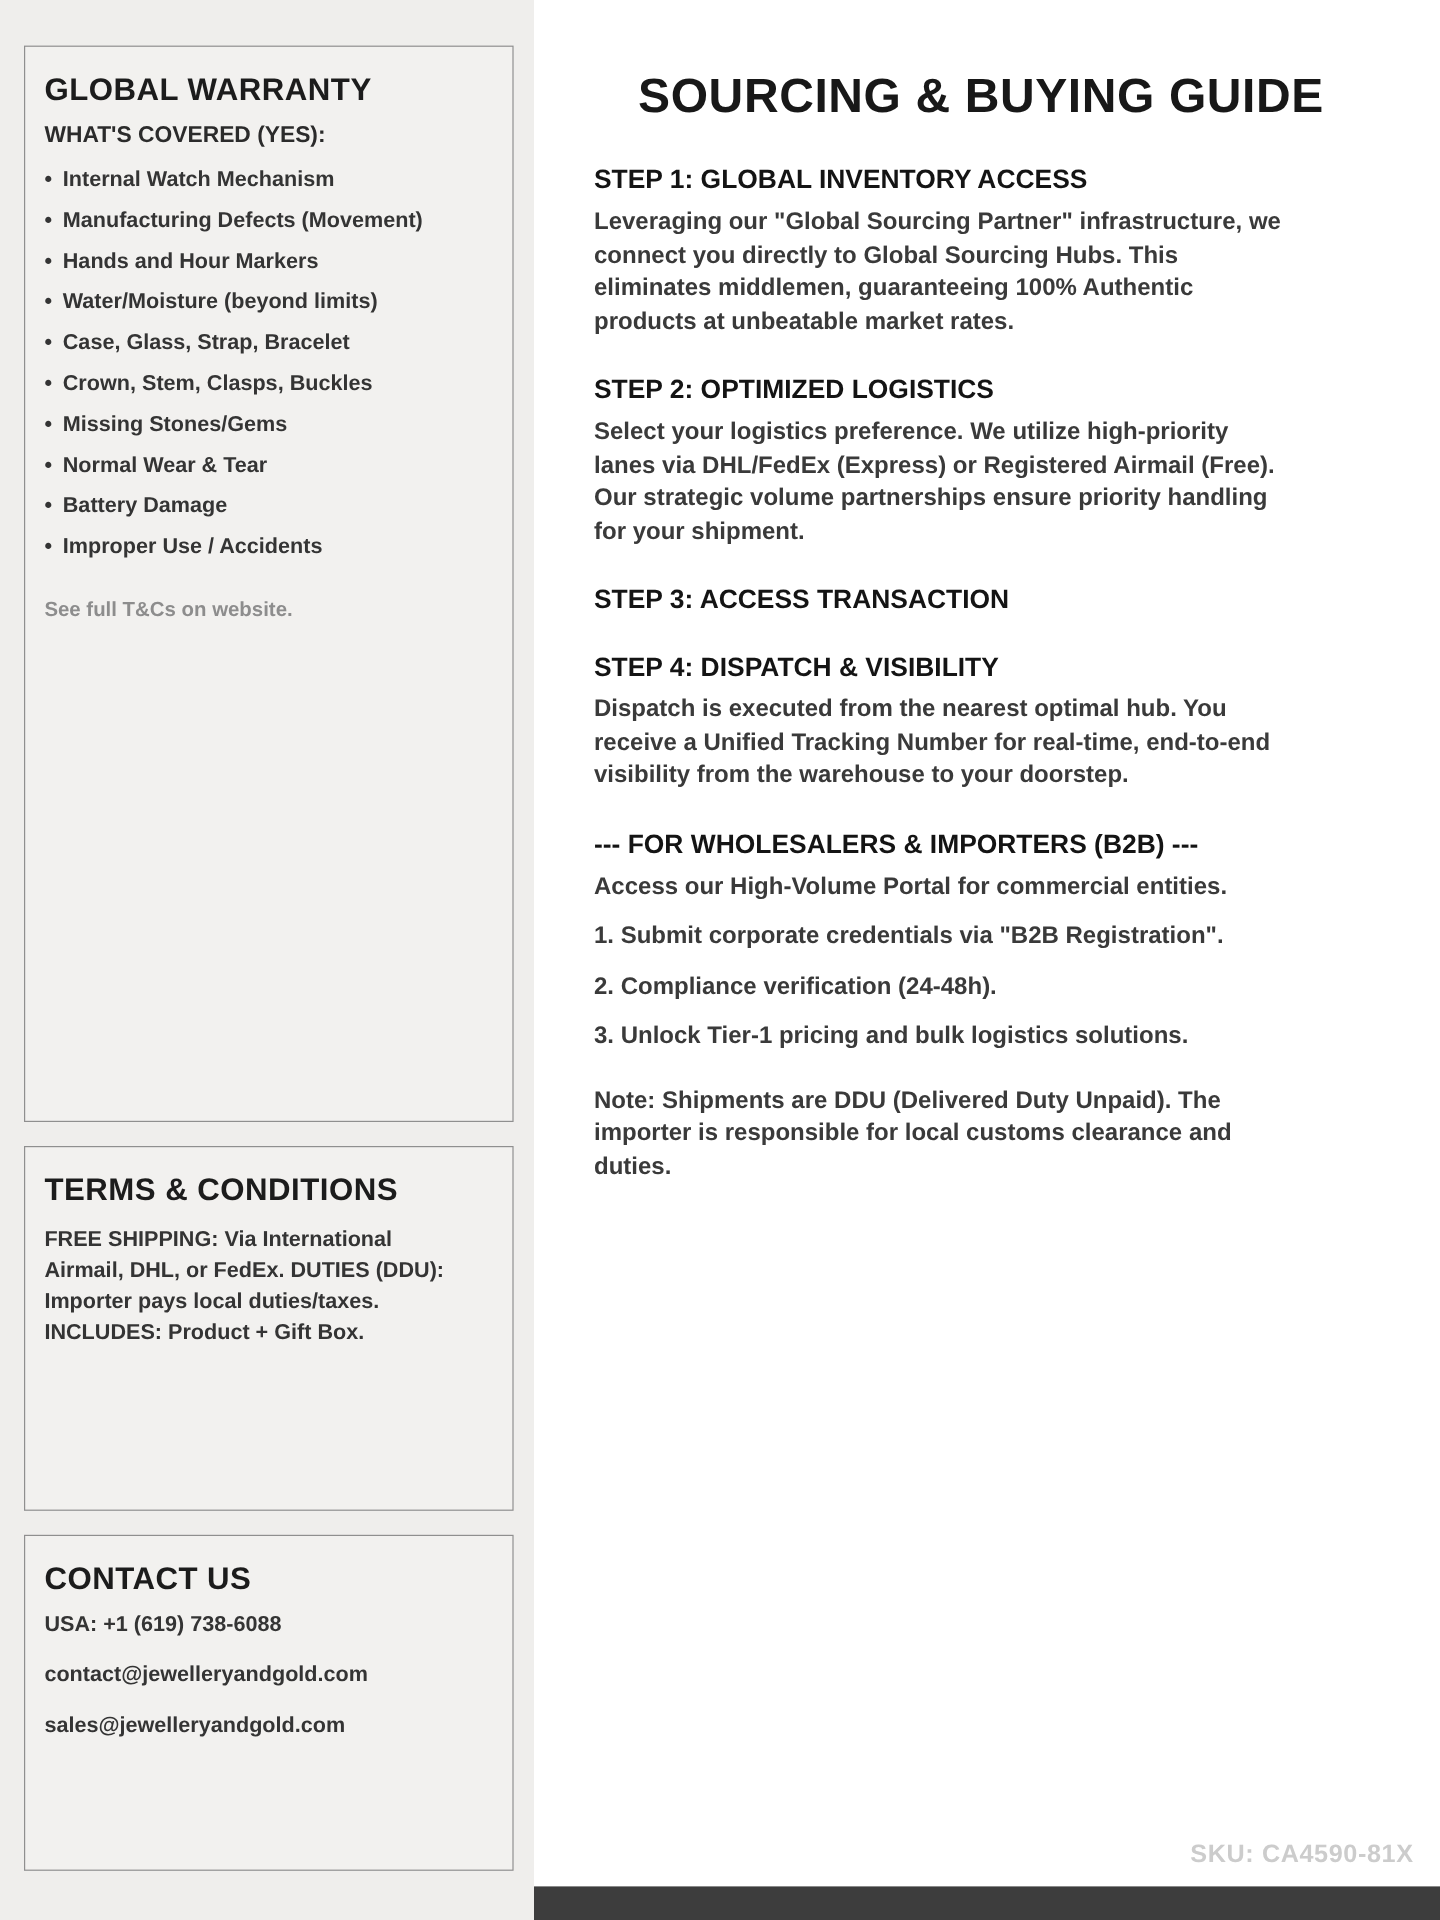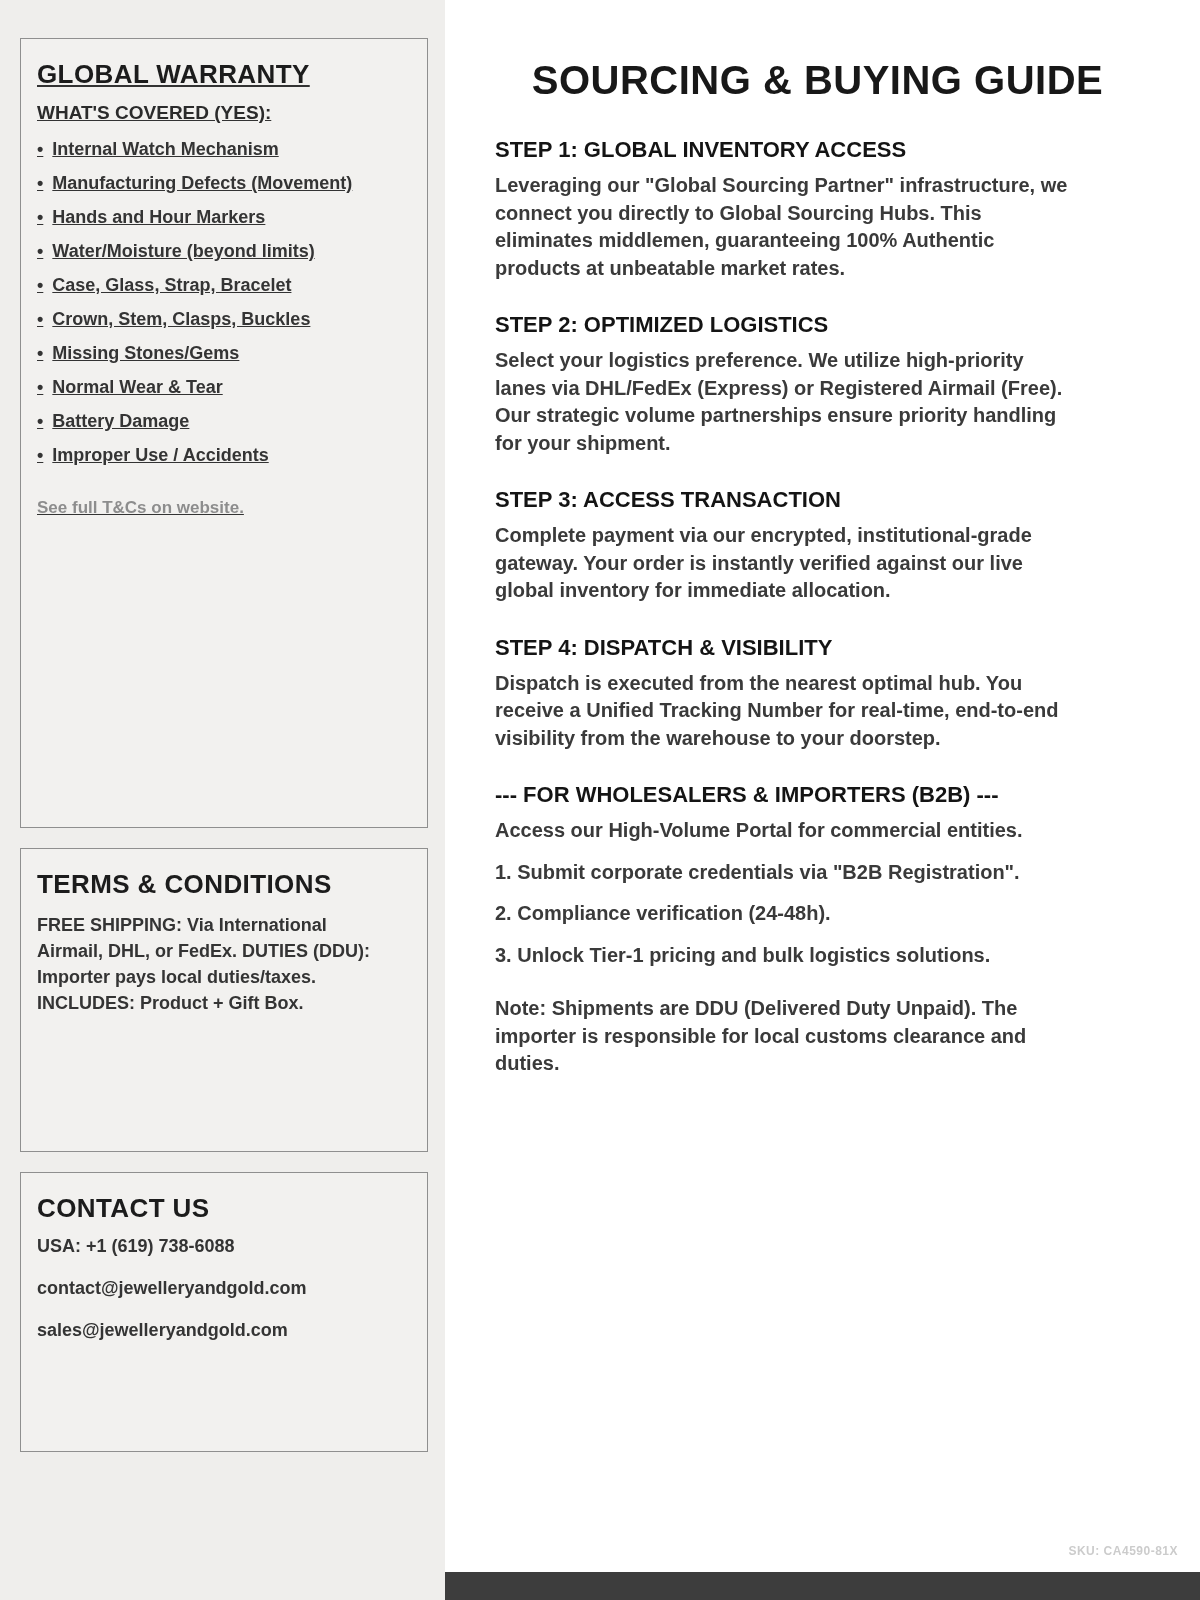--- a/index.html
+++ b/index.html
@@ -17,21 +17,21 @@
     width: 445px; flex-shrink: 0;
     background: #efeeec;
     padding: 38px 17px 0 20px;
   }
   .box {
     border: 1px solid #8f8f8f;
     background: #f2f1ef;
     padding: 20px 16px;
     margin-bottom: 20px;
   }
-  .box--warranty { height: 790px; text-decoration: underline; }
+  .box--warranty { height: 897px; }
   .box--terms    { height: 304px; }
   .box--contact  { height: 280px; }
 
   .box h2 {
     margin: 0 0 12px;
     font-size: 26px; font-weight: 700;
     color: #1c1c1c; letter-spacing: 0.4px;
   }
   .box h3 {
     margin: 0 0 8px;
@@ -79,21 +79,21 @@
   .section-body {
     margin: 0; max-width: 585px;
     font-size: 20px; font-weight: 600; color: #3a3a3a;
     line-height: 27.5px;
   }
   .b2b .section-body { margin-bottom: 14px; }
   .b2b .note { margin-top: 26px; }
 
   .sku {
     position: absolute; right: 22px; bottom: 42px;
-    font-size: 12px; font-weight: 700; color: #cccccc;
+    font-size: 21px; font-weight: 700; color: #cccccc;
     letter-spacing: 0.5px;
   }
   .footer-bar {
     position: absolute; left: 0; right: 0; bottom: 0;
     height: 28px; background: #3d3d3d;
   }
 </style>
 </head>
 <body>
 
@@ -144,21 +144,20 @@
       <p class="section-body">Leveraging our "Global Sourcing Partner" infrastructure, we connect you directly to Global Sourcing Hubs. This eliminates middlemen, guaranteeing 100% Authentic products at unbeatable market rates.</p>
     </section>
 
     <section class="step">
       <h2 class="section-heading">STEP 2: OPTIMIZED LOGISTICS</h2>
       <p class="section-body">Select your logistics preference. We utilize high-priority lanes via DHL/FedEx (Express) or Registered Airmail (Free). Our strategic volume partnerships ensure priority handling for your shipment.</p>
     </section>
 
     <section class="step">
       <h2 class="section-heading">STEP 3: ACCESS TRANSACTION</h2>
-      <p class="section-body">Complete payment via our encrypted, institutional-grade gateway. Your order is instantly verified against our live global inventory for immediate allocation.</p>
     </section>
 
     <section class="step">
       <h2 class="section-heading">STEP 4: DISPATCH &amp; VISIBILITY</h2>
       <p class="section-body">Dispatch is executed from the nearest optimal hub. You receive a Unified Tracking Number for real-time, end-to-end visibility from the warehouse to your doorstep.</p>
     </section>
 
     <section class="b2b">
       <h2 class="section-heading">--- FOR WHOLESALERS &amp; IMPORTERS (B2B) ---</h2>
       <p class="section-body">Access our High-Volume Portal for commercial entities.</p>

